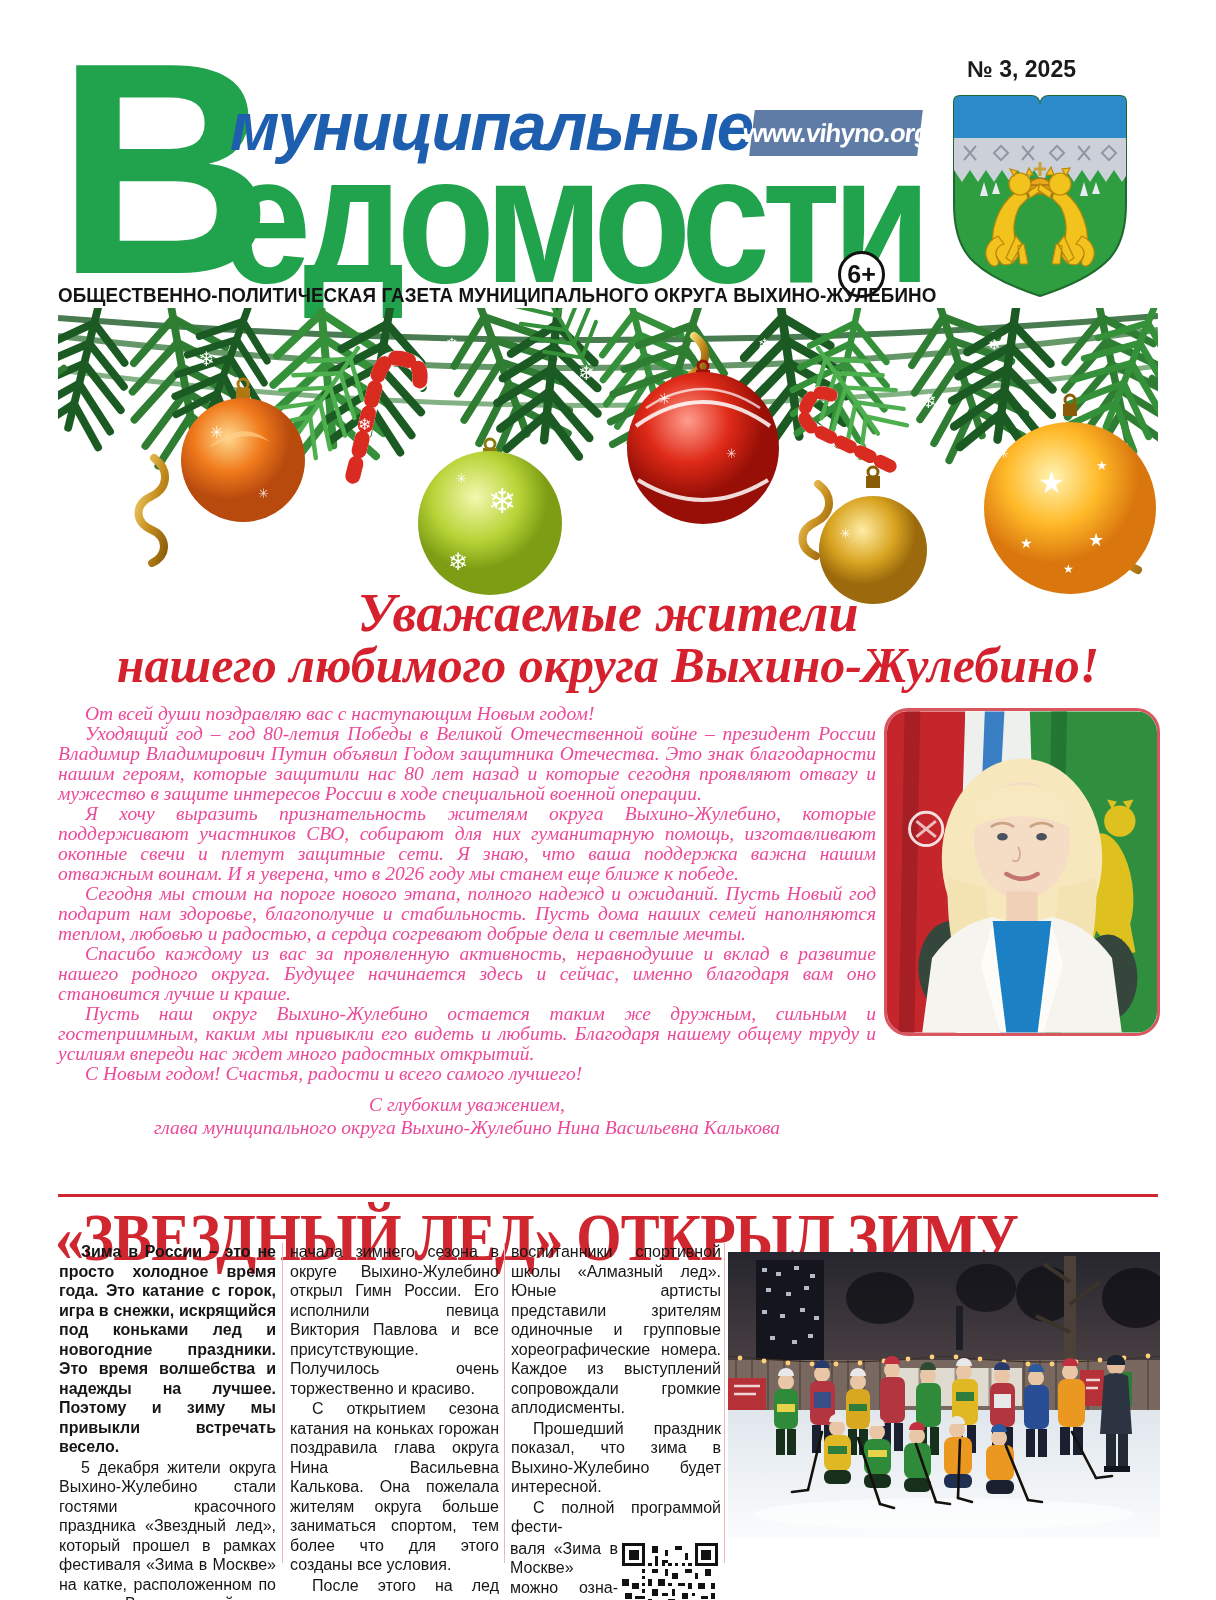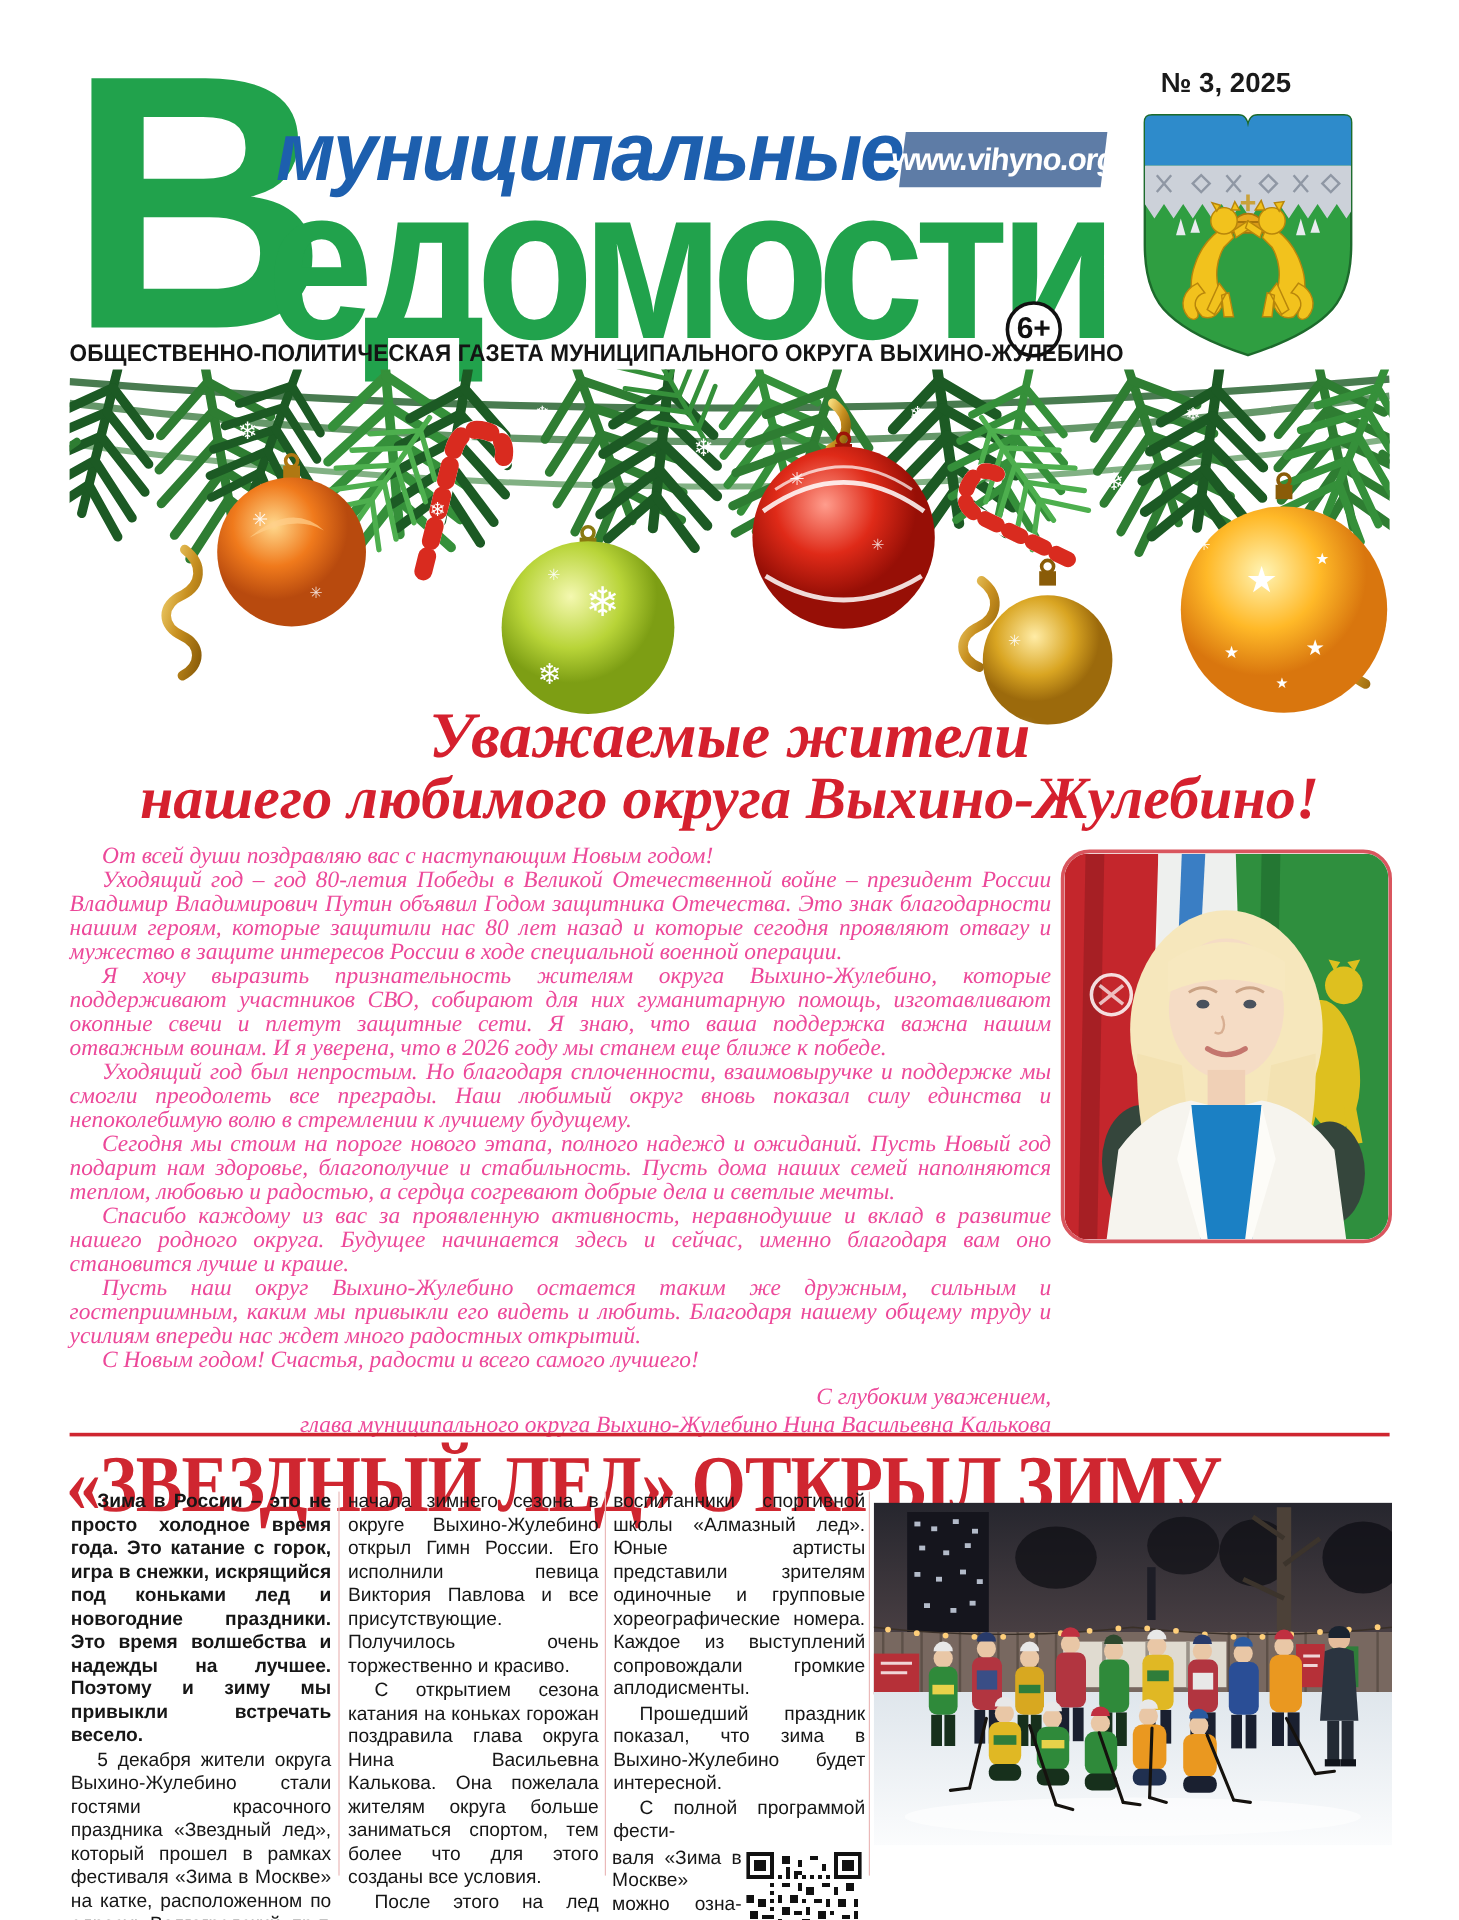--- a/index.html
+++ b/index.html
@@ -31,21 +31,21 @@
           font:italic 700 54px/1 "Liberation Serif",serif;
           text-shadow:0 0 5px #fff,0 0 9px #fff,2px 2px 0 #fff,-2px -2px 0 #fff,2px -2px 0 #fff,-2px 2px 0 #fff;}
   .script-1{top:586px;}
   .script-2{top:640px;font-size:50px;}
 
   
   .letter{position:absolute;left:58px;top:704px;width:818px;
           font:italic 400 19.5px/20px "Liberation Serif",serif;color:#ec4899;text-align:justify;}
   .letter p{margin:0;text-indent:27px;}
   .signoff{margin-top:9px;text-align:right;line-height:23px;text-indent:0;}
-  .signoff div{text-indent:0;}
+  .signoff div{text-indent:0;text-align:center;}
 
   
   .portrait{position:absolute;left:884px;top:708px;width:276px;height:328px;border:3px solid #d9565e;
           border-radius:24px;overflow:hidden;box-shadow:inset 0 0 0 2px rgba(255,255,255,.85);background:#eef1f4;}
   .portrait svg{display:block;width:100%;height:100%;}
 
   
   .rule-red{position:absolute;left:58px;top:1194px;width:1100px;height:3px;background:#cf2630;}
   .art-title{position:absolute;left:55px;top:1204px;font:700 67px/1 "Liberation Serif",serif;color:#cf2630;
           letter-spacing:-1px;transform:scaleX(.87);transform-origin:left;white-space:nowrap;}
@@ -274,21 +274,20 @@
     </svg>
   </div>
 
   <div class="script-head script-1" data-name="greeting-headline-line1">Уважаемые жители</div>
   <div class="script-head script-2" data-name="greeting-headline-line2">нашего любимого округа Выхино-Жулебино!</div>
 
   <div class="letter" data-name="greeting-letter">
     <p data-name="letter-paragraph">От всей души поздравляю вас с наступающим Новым годом!</p>
     <p data-name="letter-paragraph">Уходящий год – год 80-летия Победы в Великой Отечественной войне – президент России Владимир Владимирович Путин объявил Годом защитника Отечества. Это знак благодарности нашим героям, которые защитили нас 80 лет назад и которые сегодня проявляют отвагу и мужество в защите интересов России в ходе специальной военной операции.</p>
     <p data-name="letter-paragraph">Я хочу выразить признательность жителям округа Выхино-Жулебино, которые поддерживают участников СВО, собирают для них гуманитарную помощь, изготавливают окопные свечи и плетут защитные сети. Я знаю, что ваша поддержка важна нашим отважным воинам. И я уверена, что в 2026 году мы станем еще ближе к победе.</p>
-    <p data-name="letter-paragraph">Уходящий год был непростым. Но благодаря сплоченности, взаимовыручке и поддержке мы смогли преодолеть все преграды. Наш любимый округ вновь показал силу единства и непоколебимую волю в стремлении к лучшему будущему.</p>
     <p data-name="letter-paragraph">Сегодня мы стоим на пороге нового этапа, полного надежд и ожиданий. Пусть Новый год подарит нам здоровье, благополучие и стабильность. Пусть дома наших семей наполняются теплом, любовью и радостью, а сердца согревают добрые дела и светлые мечты.</p>
     <p data-name="letter-paragraph">Спасибо каждому из вас за проявленную активность, неравнодушие и вклад в развитие нашего родного округа. Будущее начинается здесь и сейчас, именно благодаря вам оно становится лучше и краше.</p>
     <p data-name="letter-paragraph">Пусть наш округ Выхино-Жулебино остается таким же дружным, сильным и гостеприимным, каким мы привыкли его видеть и любить. Благодаря нашему общему труду и усилиям впереди нас ждет много радостных открытий.</p>
     <p data-name="letter-paragraph">С Новым годом! Счастья, радости и всего самого лучшего!</p>
     <div class="signoff" data-name="letter-signoff">
       <div data-name="signoff-line1">С глубоким уважением,</div>
       <div data-name="signoff-line2">глава муниципального округа Выхино-Жулебино Нина Васильевна Калькова</div>
     </div>
   </div>
 

